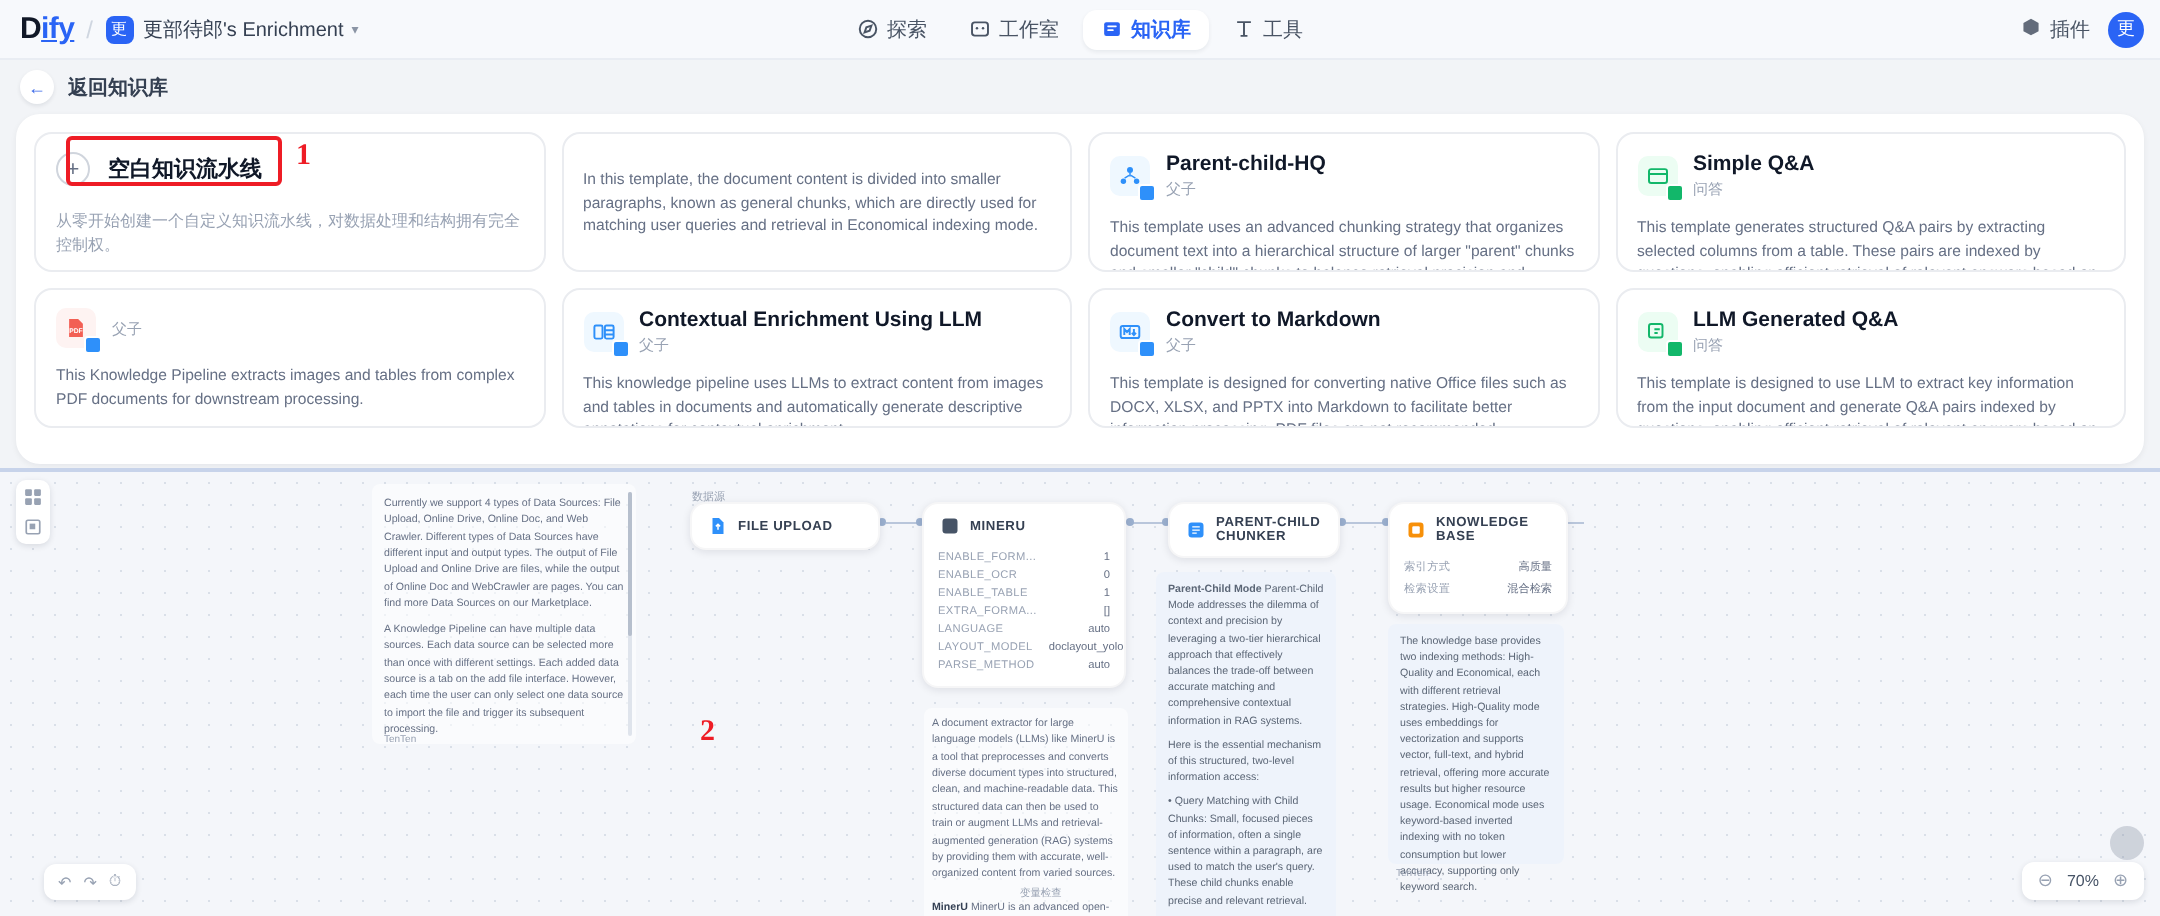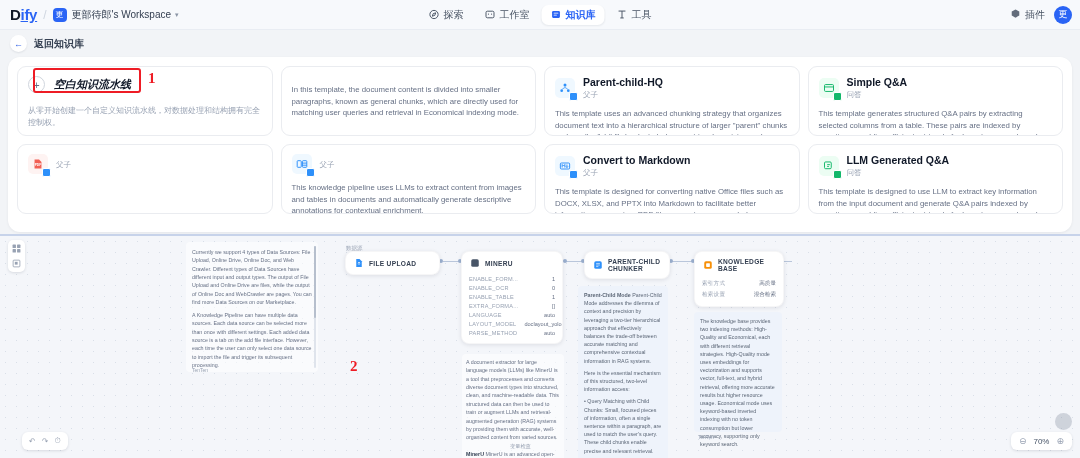--- a/index.html
+++ b/index.html
@@ -96,21 +96,21 @@
   .card-sub { font-size: 7.5px; color: #98a2b3; margin-top: 2px; }
   .card-desc {
     font-size: 7.8px; color: #667085; line-height: 1.5; margin-top: 8px;
   }
   .blank-inner { display:flex; align-items:center; gap: 9px; }
   .plus-circle {
     width: 17px; height: 17px; border-radius: 50%;
     border: 1px solid #d0d5dd; color:#667085;
     display:flex; align-items:center; justify-content:center; font-size:11px;
   }
-  .blank-title { font-size: 11px; font-weight: bold; color: #101828; font-style: italic; }
+  .blank-title { font-size: 11px; font-weight: bold; color: #101828; }
   .blank-desc { font-size: 8px; color: #98a2b3; margin-top: 12px; line-height:1.5; }
   .annot-box {
     position: absolute; border: 2px solid #ee1c25; border-radius: 3px;
     pointer-events: none;
   }
   .annot-num {
     position: absolute; color: #ee1c25; font-size: 15px; font-weight: bold;
     font-family: "Liberation Serif", serif; pointer-events: none;
   }
 
@@ -209,21 +209,21 @@
 </head>
 <body>
 
 <div id="app">
 
   <div class="topbar">
     <div class="brand"><span>D</span><span class="hl">ify</span></div>
     <span class="slash">/</span>
     <div style="display:flex;align-items:center;">
       <div class="ws-avatar">更</div>
-      <span class="ws-name">更部待郎's Workspace</span>
+      <span class="ws-name">更部待郎's Enrichment</span>
       <span class="caret">▾</span>
     </div>
 
     <div class="topnav">
       <div class="navitem">
         <svg class="navicon" viewBox="0 0 16 16" fill="none" stroke="currentColor" stroke-width="1.4">
             <circle cx="8" cy="8" r="6"></circle>
             <path d="M10.5 5.5 6.8 6.8 5.5 10.5 9.2 9.2Z"></path>
           </svg>
         <span>探索</span>
@@ -330,33 +330,35 @@
             <svg width="12" height="12" viewBox="0 0 16 16" fill="currentColor">
                 <path d="M3.4 2h6l3.2 3.2V14H3.4z" opacity=".85"></path>
                 <text x="8" y="11" font-size="4.5" fill="#fff" text-anchor="middle" font-family="sans-serif">PDF</text>
               </svg>
             <span class="badge" style="background:#2e90fa;"></span>
           </div>
           <div>
             <div class="card-sub">父子</div>
           </div>
         </div>
+        <div class="card-desc">This Knowledge Pipeline extracts images and tables from complex PDF documents for downstream processing.</div>
       </div>
 
       <div class="card">
         <div class="card-head">
           <div class="card-icon" style="background:#eff8ff;color:#2e90fa;">
             <svg width="12" height="12" viewBox="0 0 16 16" fill="none" stroke="currentColor" stroke-width="1.3">
                 <rect x="1.6" y="3.6" width="5.4" height="8.8" rx="1"></rect>
                 <rect x="8.6" y="3.6" width="5.8" height="8.8" rx="1"></rect>
                 <path d="M8.6 6.8h5.8M8.6 9.6h5.8"></path>
               </svg>
             <span class="badge" style="background:#2e90fa;"></span>
           </div>
           <div>
+            <div class="card-title">Contextual Enrichment Using LLM</div>
             <div class="card-sub">父子</div>
           </div>
         </div>
         <div class="card-desc">This knowledge pipeline uses LLMs to extract content from images and tables in documents and automatically generate descriptive annotations for contextual enrichment.</div>
       </div>
 
       <div class="card">
         <div class="card-head">
           <div class="card-icon" style="background:#eff8ff;color:#2e90fa;">
             <svg width="12" height="12" viewBox="0 0 16 16" fill="none" stroke="currentColor" stroke-width="1.3">

